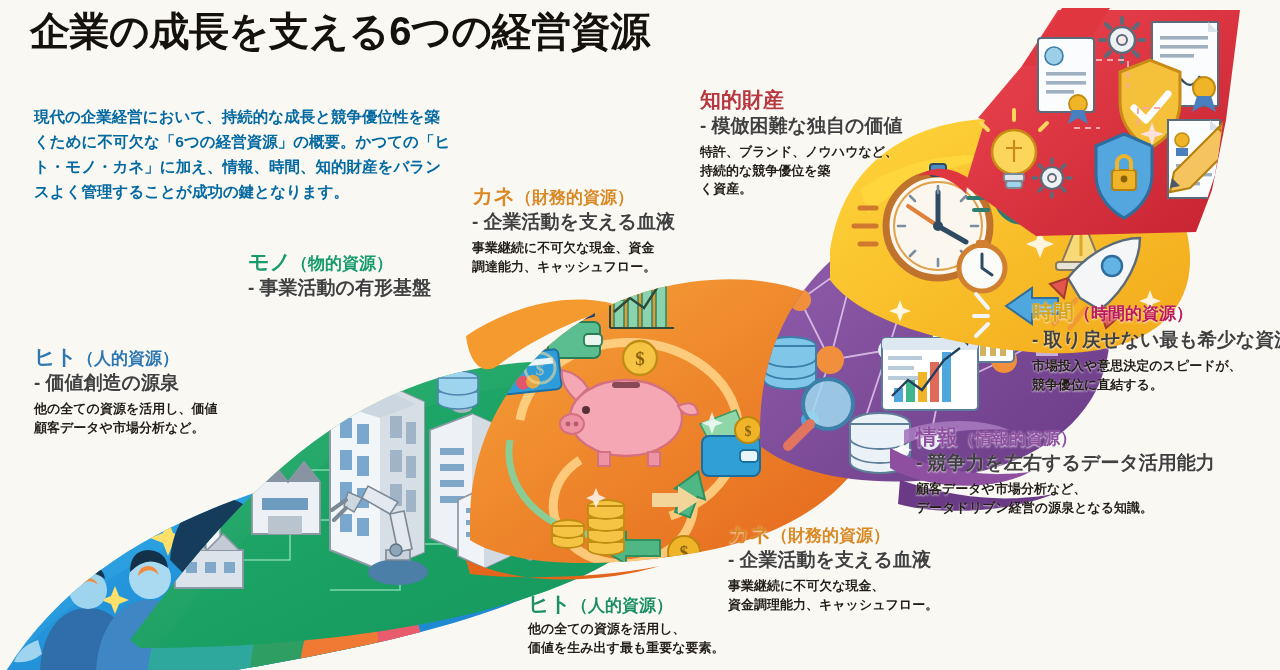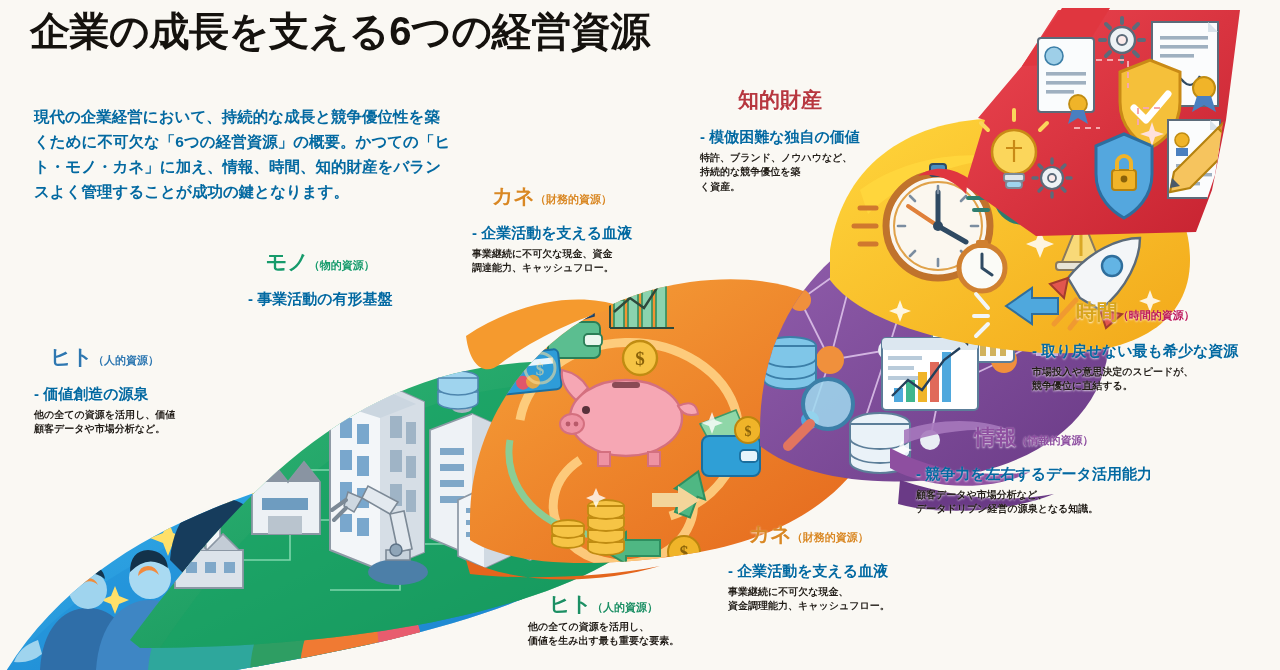--- a/index.html
+++ b/index.html
@@ -19,29 +19,29 @@
     font-size:40px;font-weight:bold;color:#15120E;
     letter-spacing:-0.5px;white-space:nowrap;
   }
   .intro{
     position:absolute;left:34px;top:68px;width:420px;
     font-size:15.5px;font-weight:bold;line-height:1.62;color:#0369a1;margin-top:36px;
   }
   .card{position:absolute;}
   .card .res-name{
     font-size:21px;font-weight:bold;line-height:1.15;
-    white-space:nowrap;text-shadow:0 1px 2px rgba(255,255,255,.85);text-align:center;
+    white-space:nowrap;text-shadow:0 1px 2px rgba(255,255,255,.85);
   }
-  .card .res-name .paren{font-size:11px;}
+  .card .res-name .paren{font-size:17px;}
   .card .res-tag{
-    font-size:15px;font-weight:bold;color:#0369a1;margin-top:16px;
+    font-size:19px;font-weight:bold;color:#404040;margin-top:1px;
     white-space:nowrap;text-shadow:0 1px 2px rgba(255,255,255,.8);
   }
   .card .res-desc{
-    font-size:10px;font-weight:bold;color:#231E18;line-height:1.42;margin-top:4px;
+    font-size:13px;font-weight:bold;color:#231E18;line-height:1.42;margin-top:4px;
     text-shadow:0 1px 2px rgba(255,255,255,.8);
   }
   .res-desc span{display:block;}
 
   
   #card-hito   {left:34px;  top:345px;}
   #card-mono   {left:248px; top:250px;}
   #card-kane   {left:472px; top:184px;}
   #card-chiteki{left:700px; top:88px;}
   #card-jikan  {left:1032px;top:300px;}

